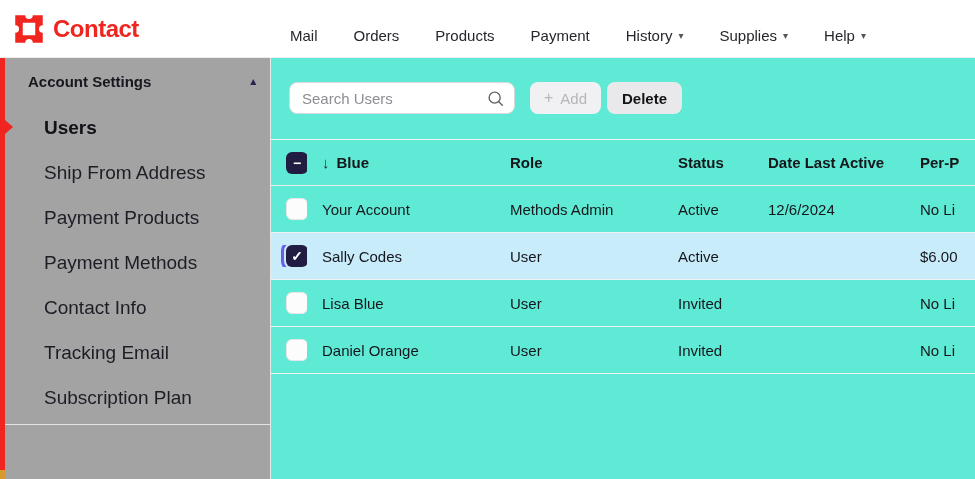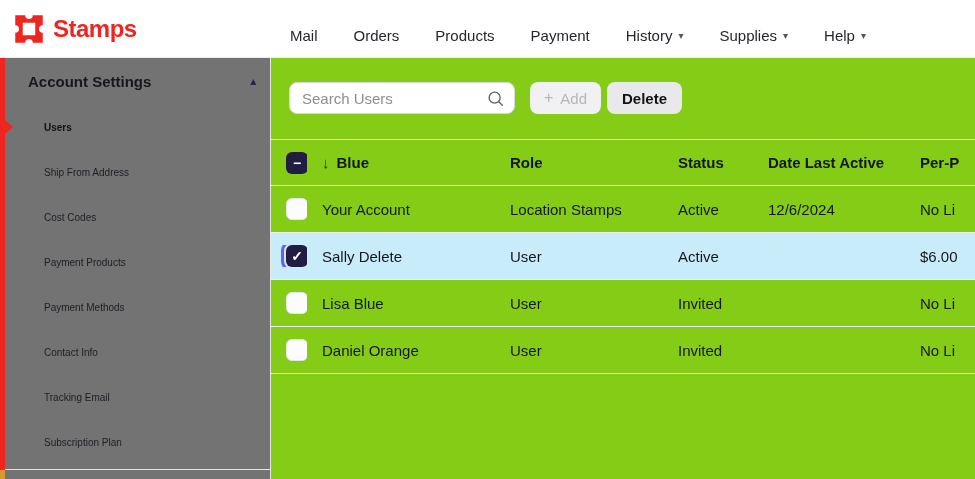--- a/index.html
+++ b/index.html
@@ -11,36 +11,36 @@
   .logo { position:absolute; left:14px; top:0; height:58px; display:flex; align-items:center; gap:9px; cursor:pointer; }
   .logo-text { font-size:24px; font-weight:bold; letter-spacing:-0.5px; }
   .nav-links { position:absolute; left:290px; top:0; height:70px; display:flex; align-items:center; gap:36px; }
   .nav-link { display:flex; align-items:center; gap:6px; font-size:15px; color:#26262c; cursor:pointer; white-space:nowrap; }
   .nav-caret { font-size:10px; color:#55555c; line-height:1; padding-top:2px; }
 
   
   .layout { display:flex; height:421px; }
 
   
-  .sidebar { position:relative; width:271px; flex:0 0 271px; background:#737373; border-right:1px solid #e7e7eb;text-align:right; }
+  .sidebar { position:relative; width:271px; flex:0 0 271px; background:#a3a3a3; border-right:1px solid #e7e7eb;text-align:right; }
   .accent-bar { position:absolute; left:0; width:5px; }
   .accent-red { top:0; height:412px; background:#f0251f; }
   .accent-gold { top:412px; bottom:0; background:#d89a2e; }
   .sb-section { border-bottom:1px solid #e4e4e8; padding-bottom:4px; }
   .sb-header { height:47px; display:flex; align-items:center; justify-content:space-between;
                padding:0 14px 0 28px; font-size:15px; font-weight:bold; color:#17171f; cursor:pointer; }
   .sb-caret { font-size:11px; color:#2b2254; line-height:1; }
-  .sb-item { height:45px; display:flex; align-items:center; padding-left:44px; font-size:10px; color:#1d1d26; cursor:pointer; }
+  .sb-item { height:45px; display:flex; align-items:center; padding-left:44px; font-size:19px; color:#1d1d26; cursor:pointer; }
   .sb-item.active { font-weight:bold; color:#111118; }
   .active-marker { position:absolute; left:5px; width:0; height:0;
                    border-top:7px solid transparent; border-bottom:7px solid transparent;
                    border-left:8px solid #f0251f; }
 
   
-  .main { position:relative; flex:1; background:#84cc16; overflow:hidden; }
+  .main { position:relative; flex:1; background:#5eead4; overflow:hidden; }
 
   .search-box { position:absolute; left:18px; top:24px; width:226px; height:32px;
                 border:1px solid #d8d8de; border-radius:8px; background:#fff;
                 display:flex; align-items:center; padding:0 10px 0 12px; }
   .search-box input { border:none; outline:none; flex:1; font-size:15px; min-width:0;
                       font-family:"Liberation Sans", sans-serif; color:#2a2a31; background:transparent; }
   .search-box input::placeholder { color:#8d8d95; }
 
   .btn { position:absolute; top:24px; height:32px; border:none; border-radius:8px;
          font-size:15px; font-family:"Liberation Sans", sans-serif; cursor:pointer;
@@ -71,21 +71,21 @@
   .checkbox.ring { outline:3px solid #6c5bee; outline-offset:2px; }
 </style>
 </head>
 <body>
 
 <div class="topnav">
   <div class="logo">
     <svg width="30" height="30" viewBox="0 0 24 24">
       <path fill="#f0251f" fill-rule="evenodd" d="M1,1 L9,1 A3,3 0 0 0 15,1 L23,1 L23,9 A3,3 0 0 0 23,15 L23,23 L15,23 A3,3 0 0 0 9,23 L1,23 L1,15 A3,3 0 0 0 1,9 Z M7,7 L7,17 L17,17 L17,7 Z"></path>
     </svg>
-    <span class="logo-text" style="color: rgb(240, 37, 31);">Stamps</span>
+    <span class="logo-text" style="color: rgb(240, 37, 31);">Contact</span>
   </div>
   <div class="nav-links">
       <div class="nav-link">
         <span>Mail</span>
       </div>
       <div class="nav-link">
         <span>Orders</span>
       </div>
       <div class="nav-link">
         <span>Products</span>
@@ -115,21 +115,20 @@
     <div class="accent-bar accent-gold" style="background: rgb(216, 154, 46);"></div>
     <div class="active-marker" style="top: 62px; border-left-color: rgb(240, 37, 31);"></div>
     <div class="sb-section">
       <div class="sb-header">
         <span>Account Settings</span>
         <span class="sb-caret">▴</span>
       </div>
       <div>
           <div class="sb-item active">Users</div>
           <div class="sb-item">Ship From Address</div>
-          <div class="sb-item">Cost Codes</div>
           <div class="sb-item">Payment Products</div>
           <div class="sb-item">Payment Methods</div>
           <div class="sb-item">Contact Info</div>
           <div class="sb-item">Tracking Email</div>
           <div class="sb-item">Subscription Plan</div>
         </div>
     </div>
   </div>
 
   <div class="main">
@@ -162,30 +161,30 @@
         <div class="cell c-status">Status</div>
         <div class="cell c-date">Date Last Active</div>
         <div class="cell c-per">Per-P</div>
       </div>
       <div>
           <div class="trow">
             <div class="cell c-check">
               <span class="checkbox unchecked"></span>
             </div>
             <div class="cell c-name">Your Account</div>
-            <div class="cell c-role">Location Stamps</div>
+            <div class="cell c-role">Methods Admin</div>
             <div class="cell c-status">Active</div>
             <div class="cell c-date">12/6/2024</div>
             <div class="cell c-per">No Li</div>
           </div>
           <div class="trow selected" style="background: rgb(201, 236, 251);">
             <div class="cell c-check">
               <span class="checkbox checked ring" style="background: rgb(33, 28, 65); outline-color: rgb(108, 91, 238);">✓</span>
             </div>
-            <div class="cell c-name">Sally Delete</div>
+            <div class="cell c-name">Sally Codes</div>
             <div class="cell c-role">User</div>
             <div class="cell c-status">Active</div>
             <div class="cell c-date"></div>
             <div class="cell c-per">$6.00</div>
           </div>
           <div class="trow">
             <div class="cell c-check">
               <span class="checkbox unchecked"></span>
             </div>
             <div class="cell c-name">Lisa Blue</div>

